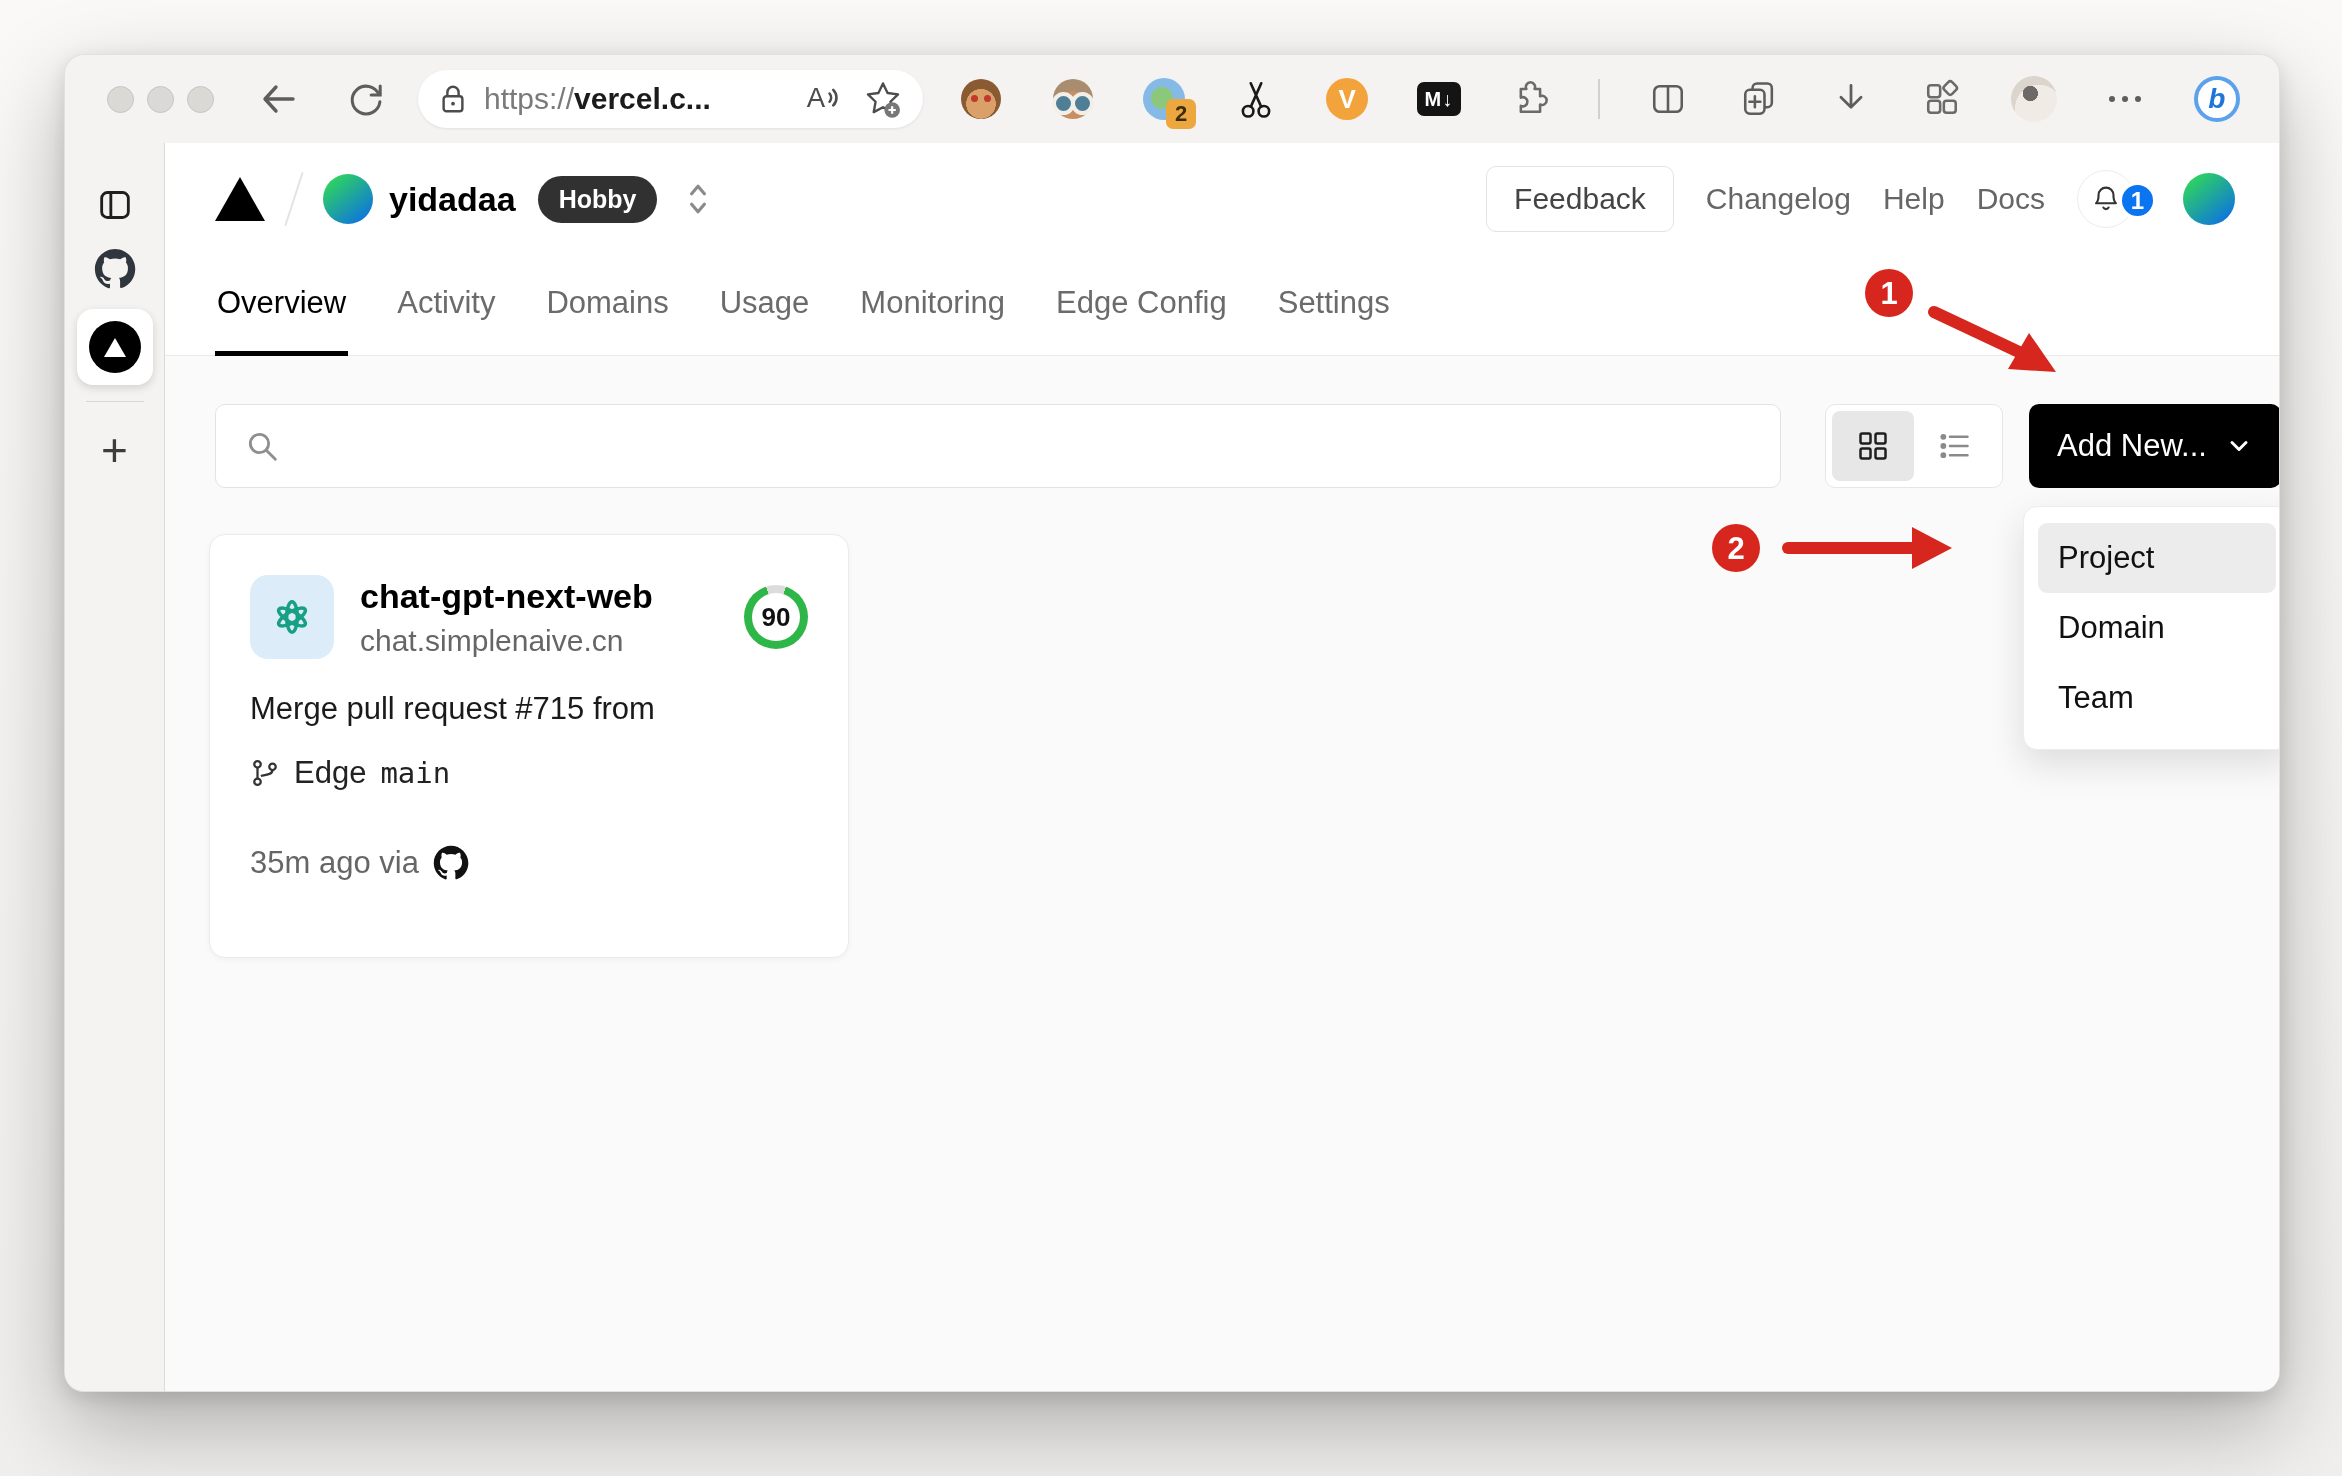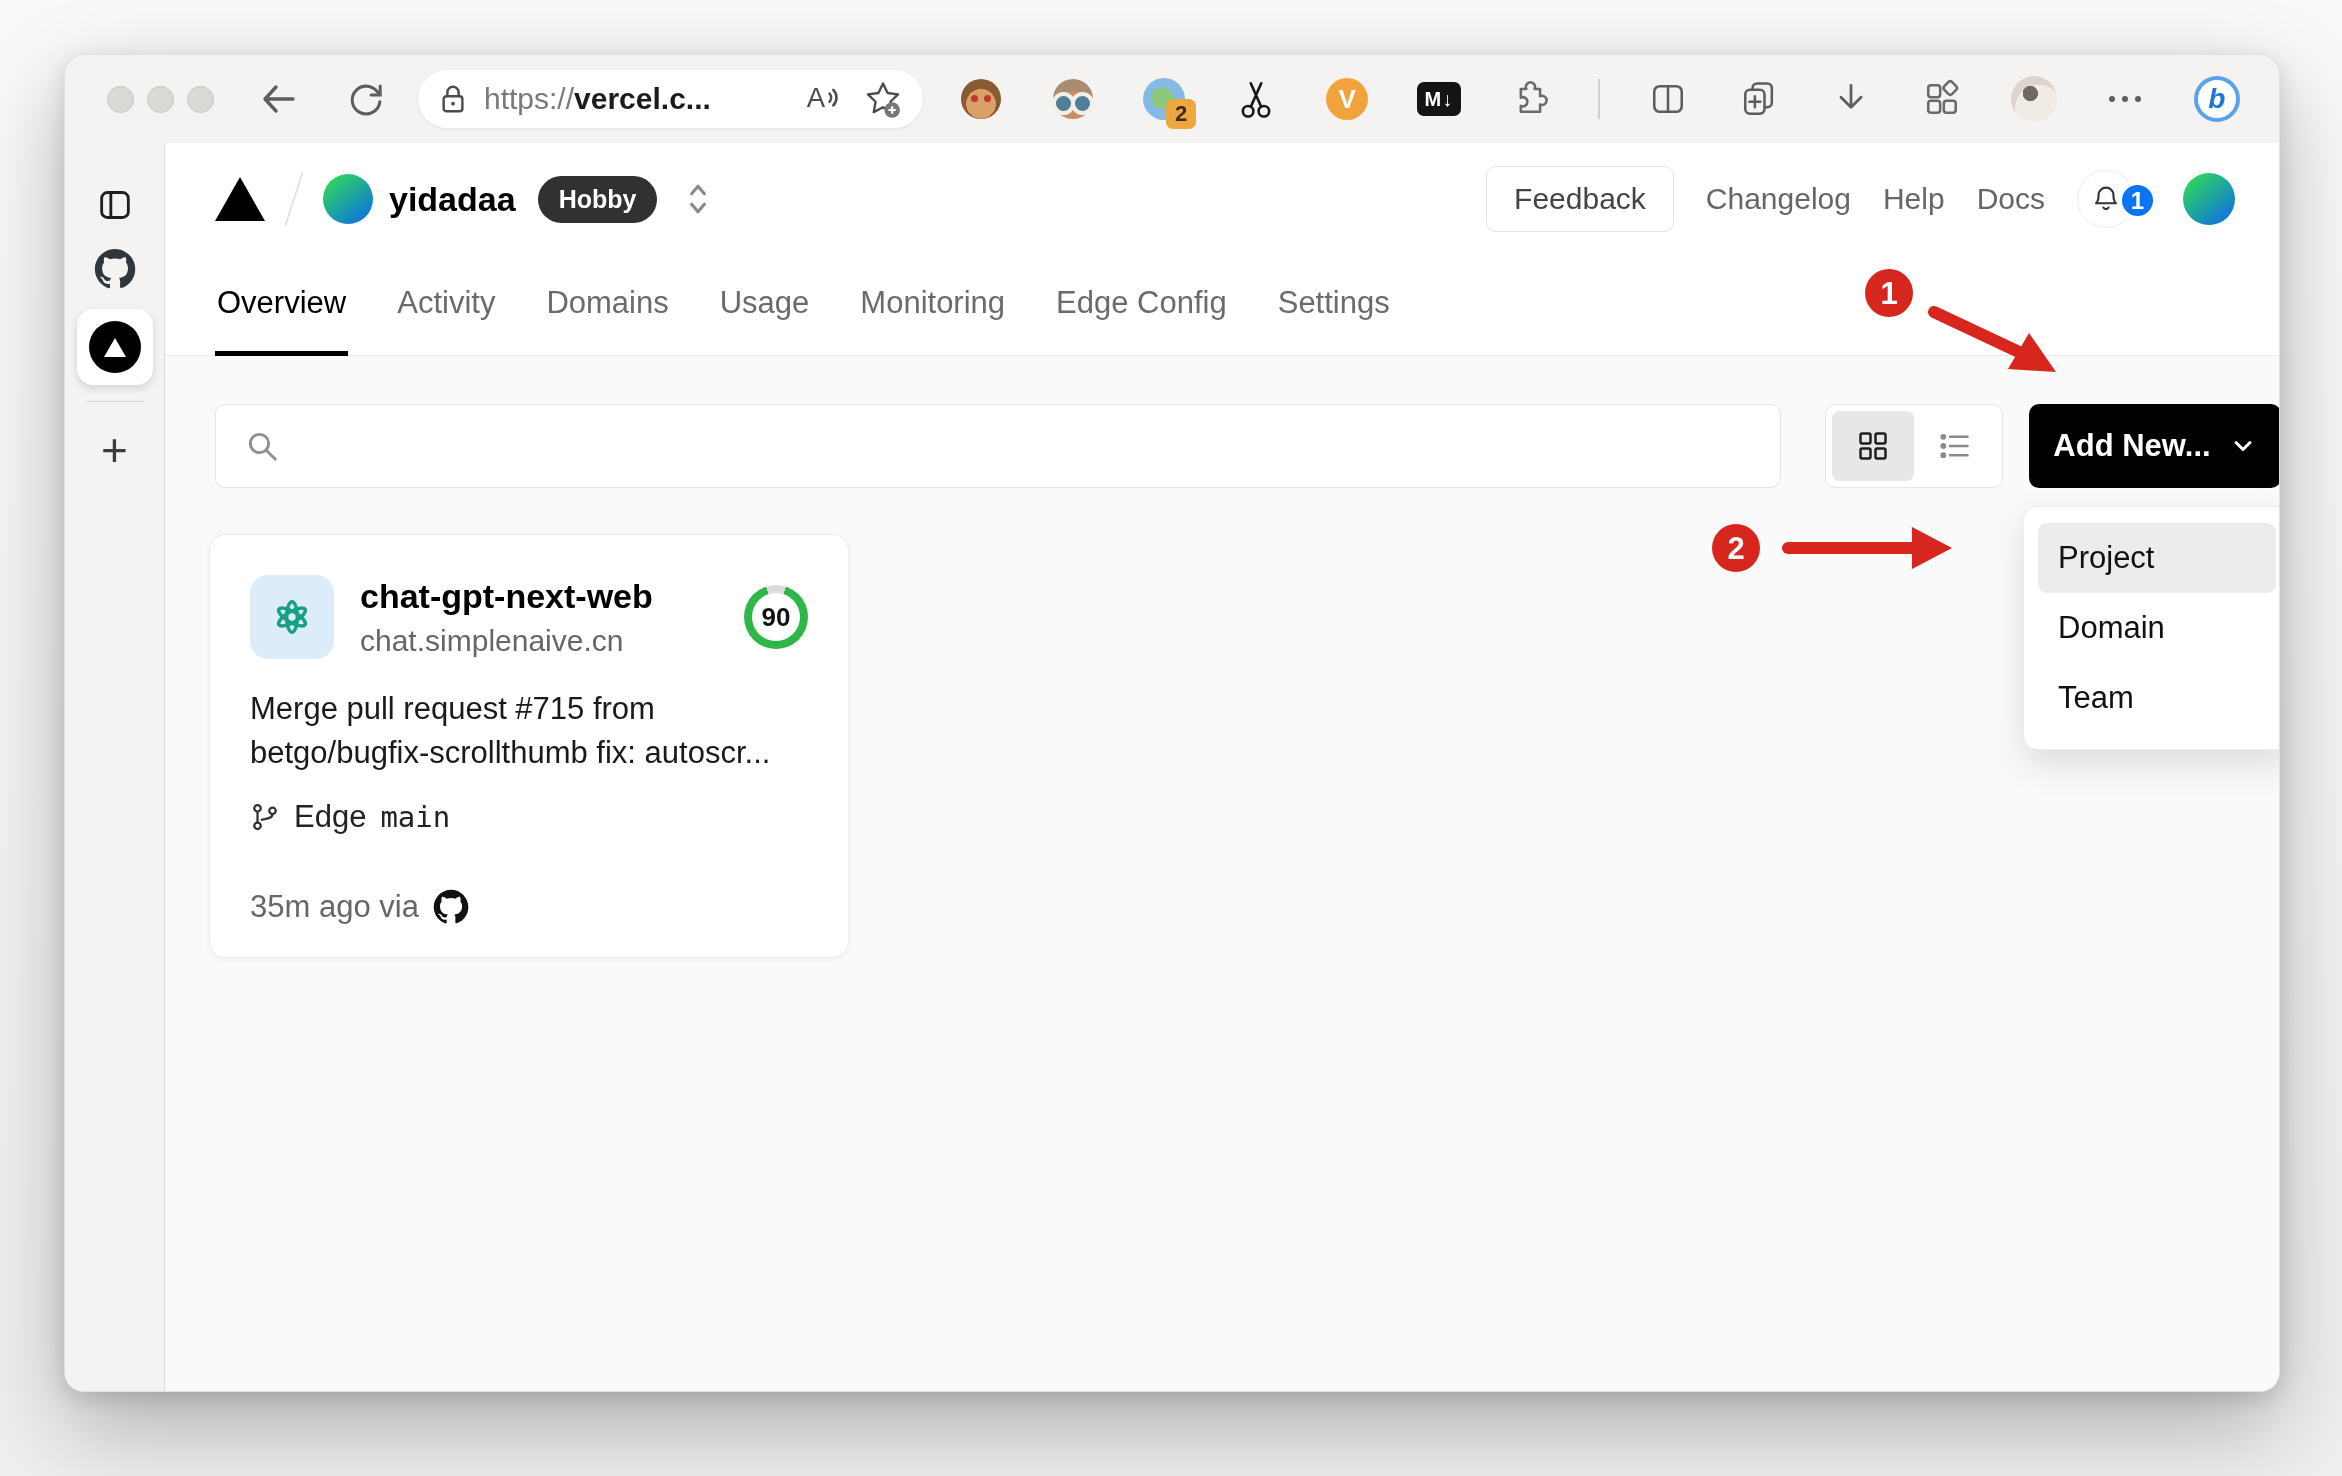--- a/index.html
+++ b/index.html
@@ -102,21 +102,21 @@
                 border:1px solid #e3e3e3; border-radius:10px; display:flex; align-items:center; }
   .search-box svg { margin:0 22px 0 26px; }
   .search-input { border:none; outline:none; flex:1; font-size:31px; color:#333; background:transparent;
                   font-family:"Liberation Sans", sans-serif; }
   .search-input::placeholder { color:#9b9b9b; }
   .view-toggle { position:absolute; left:1660px; top:48px; width:178px; height:84px; background:#fff;
                  border:1px solid #e6e6e6; border-radius:10px; display:flex; padding:6px; }
   .vt-cell { flex:1; border-radius:8px; display:flex; align-items:center; justify-content:center; }
   .vt-cell.active { background:#e7e7e7; }
   .addnew-btn { position:absolute; left:1864px; top:48px; width:252px; height:84px; background:#000; color:#fff;
-                border:none; border-radius:10px; font-size:31px; font-weight:700;
+                border:none; border-radius:10px; font-size:31px; font-weight:400;
                 display:flex; align-items:center; justify-content:center; gap:18px;
                 font-family:"Liberation Sans", sans-serif; }
 
   .dropdown { position:absolute; left:1858px; top:150px; width:268px; background:#fff;
               border:1px solid #ededed; border-radius:14px; box-shadow:0 14px 36px rgba(0,0,0,.12);
               padding:16px 14px; }
   .dd-item { height:70px; display:flex; align-items:center; padding:0 20px; font-size:31px; color:#111;
              border-radius:9px; }
   .dd-item.highlighted { background:#ececec; }
 
@@ -375,21 +375,20 @@
               <span class="proj-texts">
                 <div class="proj-name">chat-gpt-next-web</div>
                 <div class="proj-domain">chat.simplenaive.cn</div>
               </span>
               <span class="score-ring">
                 <span class="score-inner">90</span>
               </span>
             </div>
             <div class="commit">
               <div>Merge pull request #715 from</div>
-              <div>betgo/bugfix-scrollthumb fix: autoscr...</div>
             </div>
             <div class="branch-row">
               <svg width="30" height="30" viewBox="0 0 24 24" fill="none" stroke="#333" stroke-width="1.8">
                   <circle cx="6" cy="5" r="2.6"></circle>
                   <circle cx="6" cy="19" r="2.6"></circle>
                   <circle cx="18" cy="7" r="2.6"></circle>
                   <path d="M6 7.6v8.8M18 9.6c0 4.4-6.5 3.6-9.3 4.8"></path>
                 </svg>
               <span>Edge</span>
               <span class="branch-name">main</span>

